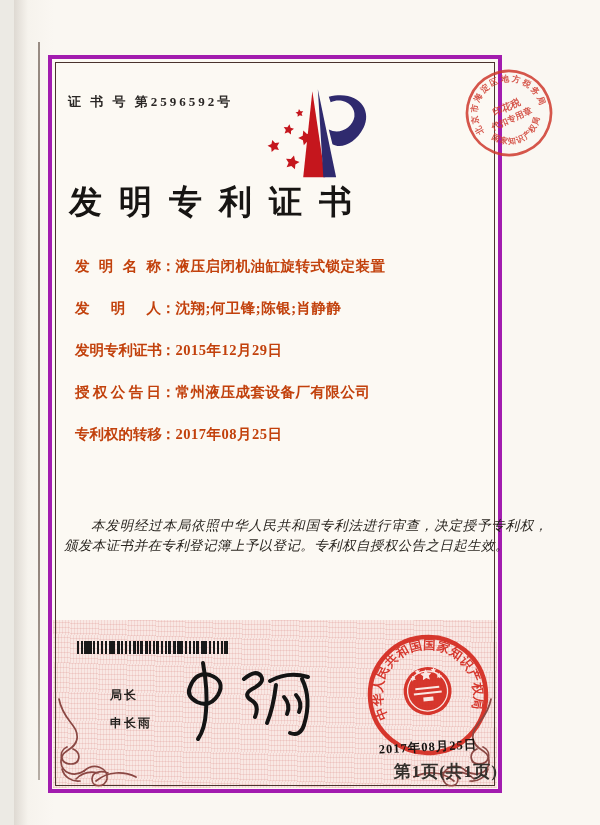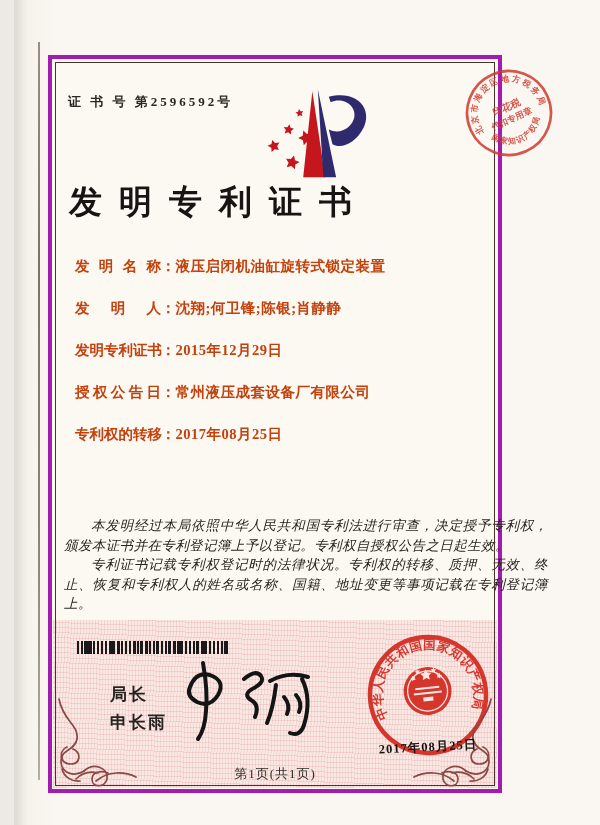--- a/index.html
+++ b/index.html
@@ -58,30 +58,30 @@
   .body-text p{margin:0;text-indent:2em;}
   .barcode{
     position:absolute;left:25px;top:582px;width:152px;height:13px;z-index:6;
     background-image:
       repeating-linear-gradient(90deg,#191919 0 2px,transparent 2px 4px),
       repeating-linear-gradient(90deg,#191919 0 1px,transparent 1px 7px),
       repeating-linear-gradient(90deg,transparent 0 10px,#191919 10px 13px,transparent 13px 23px);
   }
   .officer{position:absolute;left:58px;top:622px;z-index:6;
     font-family:"Liberation Sans","DejaVu Sans",sans-serif;
-    font-size:17px;font-weight:bold;line-height:28px;color:#26221f;letter-spacing:2px;}
+    font-size:12px;font-weight:bold;line-height:28px;color:#26221f;letter-spacing:2px;}
   .signature{position:absolute;left:112px;top:596px;width:170px;height:92px;z-index:6;}
   .seal{position:absolute;left:312px;top:572px;width:128px;height:128px;z-index:6;transform:rotate(-6deg);opacity:.92;}
   .seal-date{
     position:absolute;left:308px;top:680px;width:136px;z-index:7;text-align:center;
     font-size:12.5px;font-weight:bold;color:#141210;letter-spacing:1px;transform:rotate(-3deg);
   }
   .footer{
-    position:absolute;left:0;bottom:6px;width:100%;text-align:center;z-index:6;
-    font-size:13px;font-weight:normal;color:#33302c;letter-spacing:1px;
+    position:absolute;left:0;bottom:6px;width:100%;text-align:right;z-index:6;
+    font-size:17px;font-weight:bold;color:#33302c;letter-spacing:1px;
   }
   .tax-stamp{position:absolute;left:412px;top:9px;width:90px;height:90px;transform:rotate(-24deg);opacity:.85;z-index:6;}
   .flourish{position:absolute;bottom:0px;width:88px;height:98px;z-index:6;}
   .flourish.left{left:0;}
   .flourish.right{right:0;transform:scaleX(-1);}
 </style>
 </head>
 <body>
 
 <div class="sheet"></div>
@@ -126,21 +126,20 @@
     <div class="frow">
       <span class="flabel">授权公告日</span><span class="fcolon">：</span><span class="fvalue">常州液压成套设备厂有限公司</span>
     </div>
     <div class="frow">
       <span class="flabel">专利权的转移</span><span class="fcolon">：</span><span class="fvalue">2017年08月25日</span>
     </div>
   </div>
 
   <div class="body-text">
     <p>本发明经过本局依照中华人民共和国专利法进行审查，决定授予专利权，颁发本证书并在专利登记簿上予以登记。专利权自授权公告之日起生效。</p>
-    <p>专利证书记载专利权登记时的法律状况。专利权的转移、质押、无效、终止、恢复和专利权人的姓名或名称、国籍、地址变更等事项记载在专利登记簿上。</p>
   </div>
 
   <div class="barcode"></div>
 
   <div class="officer">
     <div>局长</div>
     <div>申长雨</div>
   </div>
 
   <svg class="signature" viewBox="0 0 170 92" fill="none" stroke="#141414" stroke-width="4" stroke-linecap="round" stroke-linejoin="round">

